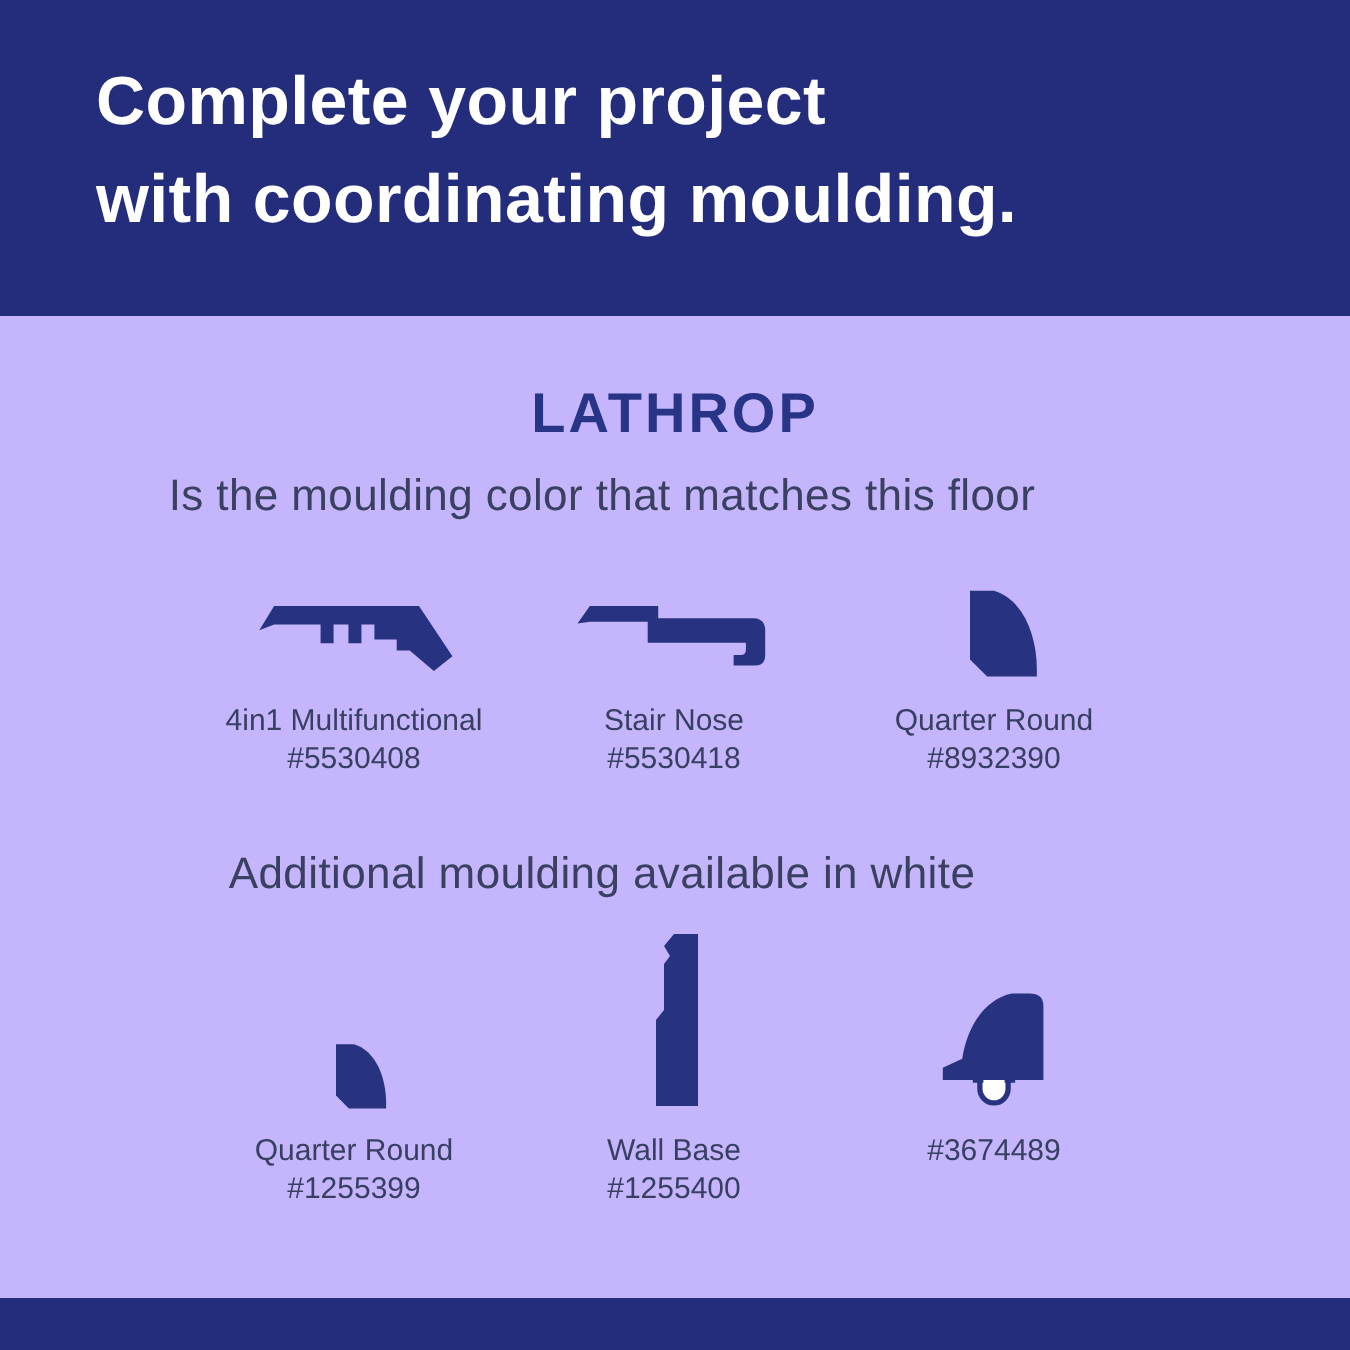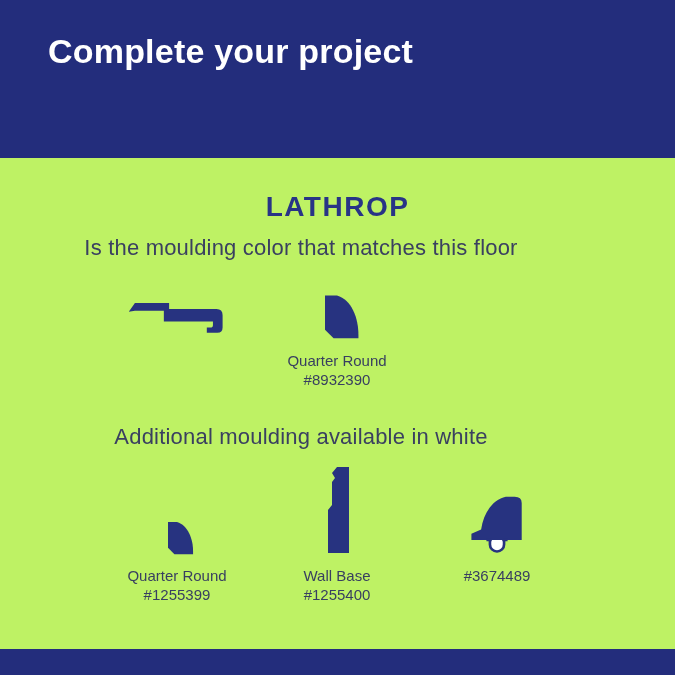--- a/index.html
+++ b/index.html
@@ -1,17 +1,17 @@
 <!DOCTYPE html>
 <html><head>
 <meta charset="utf-8">
 <style>
   html,body{margin:0;padding:0;background:#fff;}
   .page{
-    position:relative;width:675px;height:675px;overflow:hidden;background:#bef264;
+    position:relative;width:675px;height:675px;overflow:hidden;background:#c4b5fd;
     font-family:"Liberation Sans", sans-serif;
   }
   .banner{
     position:absolute;top:0;left:0;width:675px;height:158px;
     background:#232d7c;color:#ffffff;
   }
   .banner-text{
     position:absolute;left:48px;top:27px;
     font-size:34px;font-weight:700;line-height:49px;letter-spacing:.2px;
   }
@@ -44,35 +44,52 @@
   }
 </style>
 </head>
 <body>
 
 <div class="page">
 
   <div class="banner">
     <div class="banner-text">
       <div>Complete your project</div>
+      <div>with coordinating moulding.</div>
     </div>
   </div>
 
   <div class="title">LATHROP</div>
   <div class="subtitle s1">Is the moulding color that matches this floor</div>
 
   <div class="items-row r1">
 
+    <div class="cell">
+      <div class="icon-area">
+        <svg width="128" height="52" viewBox="0 0 130 56" aria-hidden="true">
+          <path class="navy-fill" d="M14,27 L22,14 L100,14 L118,41 L108,49 L95,38 L88,38 L88,32 L76,32 L76,24
+                   L69,24 L69,34 L62,34 L62,24 L54,24 L54,34 L47,34 L47,24 L22,24 Z"></path>
+        </svg>
+      </div>
+      <div class="label">
+        <div>4in1 Multifunctional</div>
+        <div>#5530408</div>
+      </div>
+    </div>
 
     <div class="cell">
       <div class="icon-area">
         <svg width="114" height="50" viewBox="0 0 130 56" aria-hidden="true">
           <path class="navy-fill" d="M10,22 L17,12 L56,12 L56,19 L110,19 Q117,19 117,26 L117,40 Q117,46 111,46
                    L99,46 L99,40 L103,40 Q106,40 106,37 L106,33 L50,33 L50,21 L17,21 Z"></path>
         </svg>
+      </div>
+      <div class="label">
+        <div>Stair Nose</div>
+        <div>#5530418</div>
       </div>
     </div>
 
     <div class="cell">
       <div class="icon-area">
         <svg width="48" height="52" viewBox="0 0 56 60" aria-hidden="true">
           <path class="navy-fill" d="M14,6 L28,6 C45,11 53,32 53,52 L53,56 L24,56 L14,46 Z"></path>
         </svg>
       </div>
       <div class="label">

